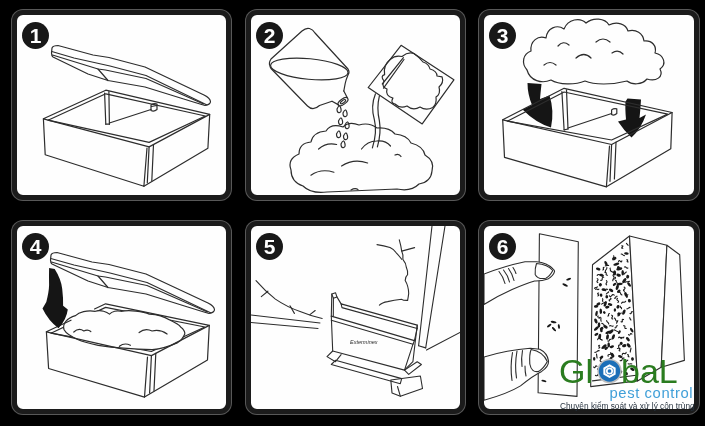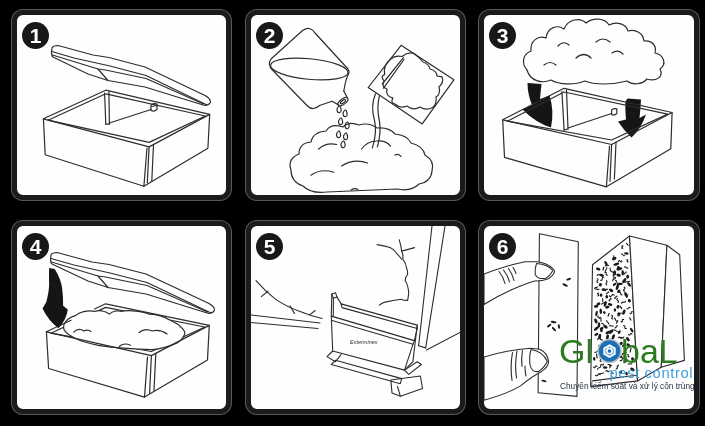--- a/index.html
+++ b/index.html
@@ -351,21 +351,21 @@
         <path d="M-2.4,0 q1.2,0.1 2.4,0 q1.2,-0.1 2.4,0" fill="none" stroke="#1a1a1a" stroke-width="1.1" transform="translate(117.3 147.5) rotate(349)"></path>
         <path d="M-1.7,0 q0.9,-1.5 1.7,0 q0.9,1.5 1.7,0" fill="none" stroke="#1a1a1a" stroke-width="1.1" transform="translate(123.6 145.1) rotate(173)"></path>
         <path d="M-1.3,0 q0.6,0.6 1.3,0 q0.6,-0.6 1.3,0" fill="none" stroke="#1a1a1a" stroke-width="1.1" transform="translate(128.3 146.7) rotate(48)"></path>
         <ellipse cx="136.5" cy="146.2" rx="2.0" ry="1.4" transform="rotate(137 136.5 146.2)"></ellipse>
         <ellipse cx="142.5" cy="147.6" rx="1.7" ry="1.3" transform="rotate(67 142.5 147.6)"></ellipse>
         <ellipse cx="148.4" cy="143.2" rx="2.4" ry="1.4" transform="rotate(207 148.4 143.2)"></ellipse>
       </g>
   </svg>
 </div>
 
-<div id="logo" style="position:absolute;left:545px;top:320px;width:160px;height:86px;z-index:10;">
+<div id="logo" style="position:absolute;left:545px;top:340px;width:160px;height:86px;z-index:10;">
 <svg width="160" height="86" viewBox="0 0 160 86">
   <g font-family="Liberation Sans, sans-serif">
     <text x="14" y="42.5" font-size="34" fill="#2a7c1f" letter-spacing="0">Gl</text>
     <text x="76" y="42.5" font-size="34" fill="#2a7c1f" letter-spacing="0">baL</text>
     <circle cx="64.5" cy="31" r="12.2" fill="#bfbfbf"></circle>
     <circle cx="64.5" cy="31" r="10.7" fill="#1b6fb8"></circle>
     <path d="M64.5,25.4 l5.1,2.9 v5.7 l-5.1,2.9 l-5.1,-2.9 v-5.7 Z" fill="none" stroke="#fff" stroke-width="2.1"></path>
     <circle cx="64.5" cy="31" r="2.7" fill="none" stroke="#fff" stroke-width="1.7"></circle>
     <text x="64.5" y="57.5" font-size="14.8" fill="#3f9fd8" letter-spacing="0.6">pest control</text>
     <text x="15" y="68.5" font-size="8.3" fill="#27333f">Chuyên kiểm soát và xử lý côn trùng</text>

